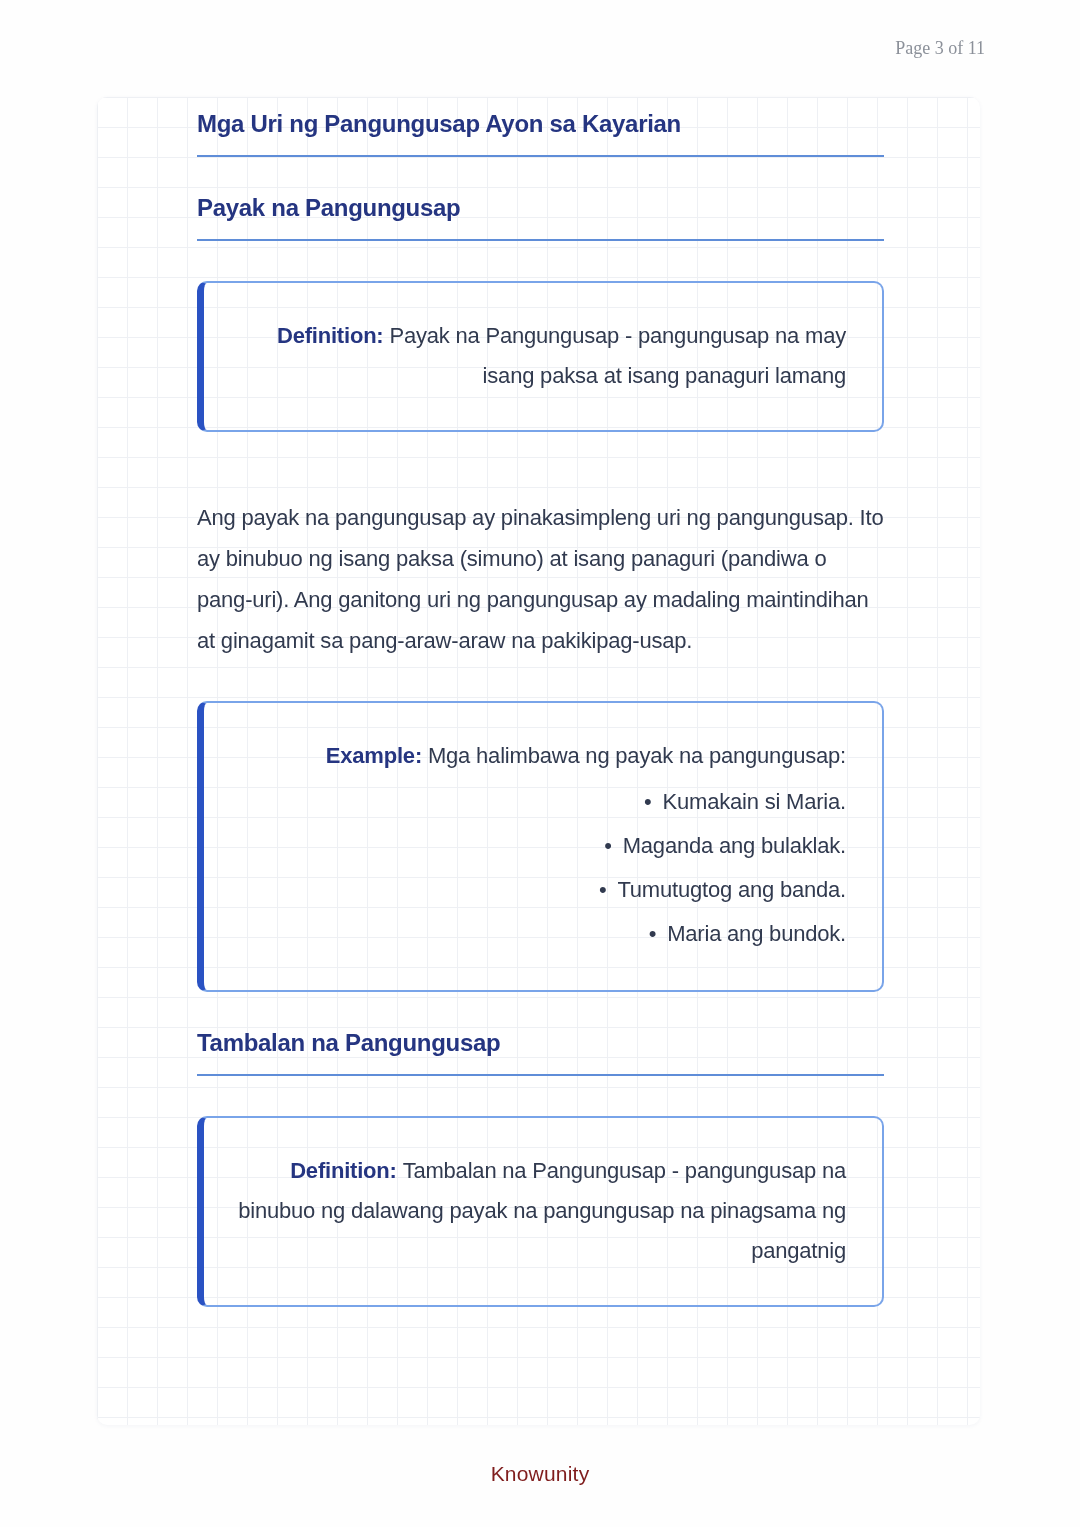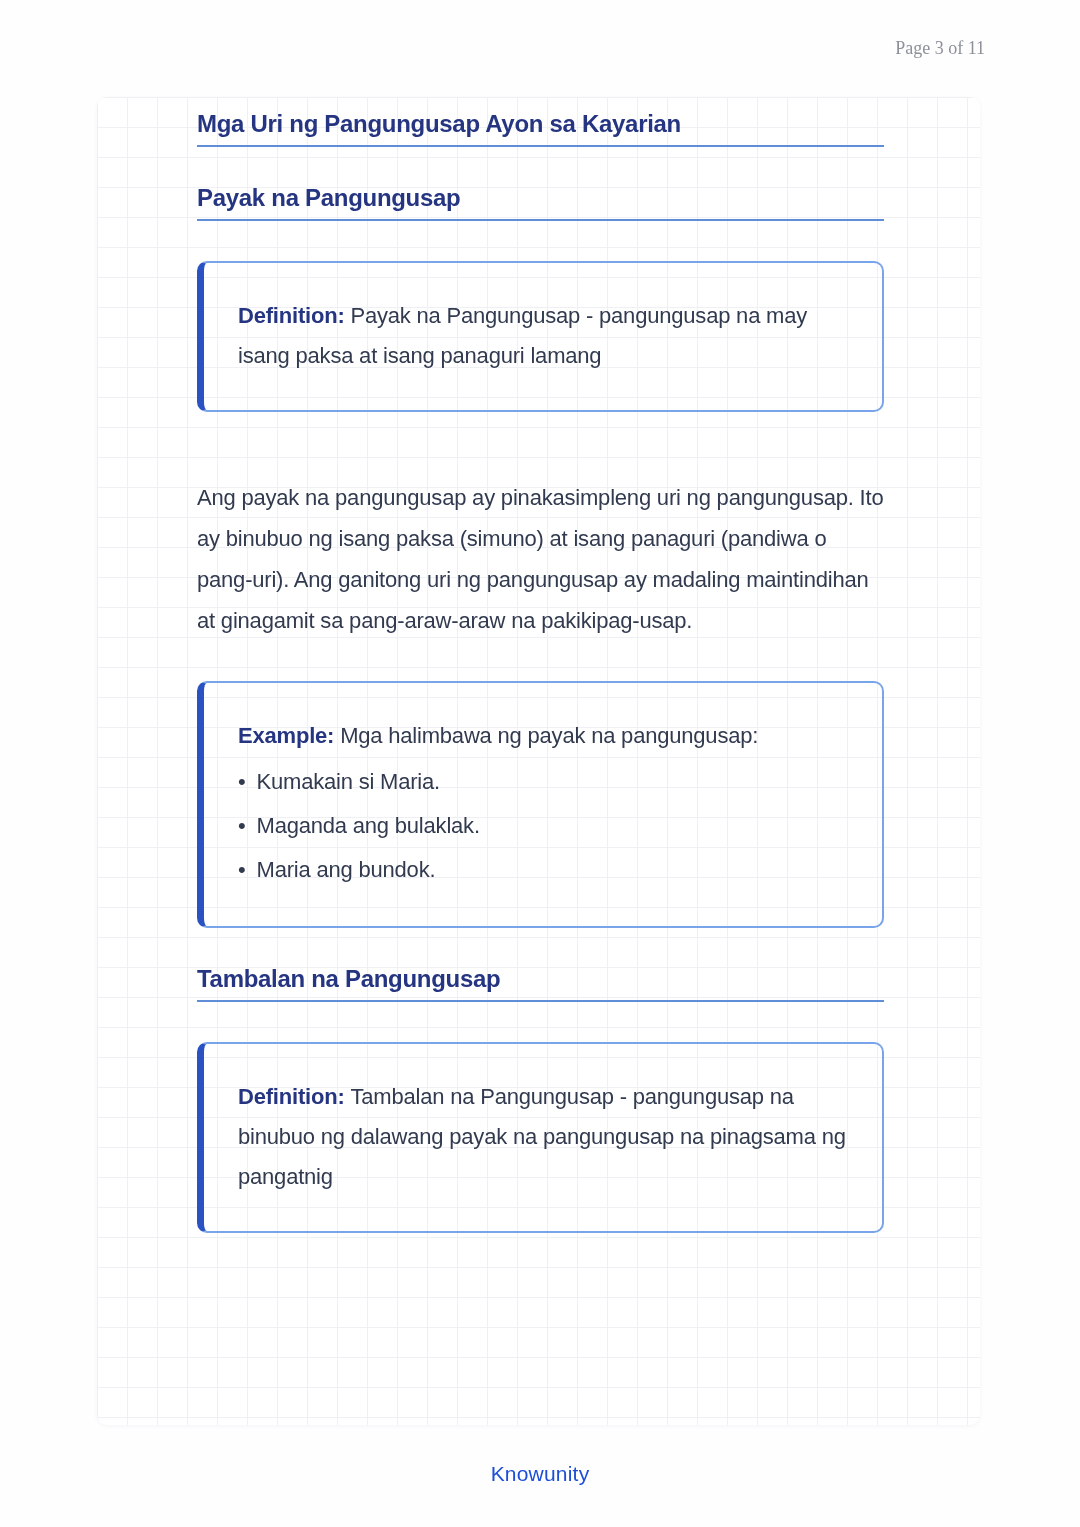--- a/index.html
+++ b/index.html
@@ -39,35 +39,36 @@
   .content {
     padding: 12px 96px 0 100px;
   }
 
   .underline-heading {
     color: #253581;
     font-size: 24px;
     font-weight: 700;
     letter-spacing: -0.3px;
     line-height: 30px;
-    padding-bottom: 6px;
+    padding-bottom: 16px;
     border-bottom: 2px solid #5f8dd8;
   }
   .h-gap-top { margin-top: 36px; }
 
   .callout {
     margin-top: 40px;
     border: 2px solid #79a4e9;
     border-left: 7px solid #2a52c3;
     border-radius: 10px;
     padding: 33px 36px 34px 34px;
     font-size: 22px;
     line-height: 40px;
     color: #313a4f;
     letter-spacing: -0.2px;
+    text-align: right;
   }
   .callout .label {
     font-weight: 700;
     color: #253581;
   }
 
   .body-paragraph {
     margin-top: 65px;
     font-size: 22px;
     line-height: 41px;
@@ -89,21 +90,21 @@
     color: #313a4f;
   }
 
   .footer-brand {
     position: absolute;
     left: 0;
     right: 0;
     top: 1462px;
     text-align: center;
     font-size: 21px;
-    color: #1d4ed8;
+    color: #7f1d1d;
     letter-spacing: 0.2px;
   }
 </style>
 </head>
 <body>
 
 <div class="page-number">Page 3 of 11</div>
 
 <div class="sheet">
   <div class="content">
@@ -120,20 +121,21 @@
     <p class="body-paragraph">Ang payak na pangungusap ay pinakasimpleng uri ng pangungusap. Ito ay binubuo ng isang paksa (simuno) at isang panaguri (pandiwa o pang-uri). Ang ganitong uri ng pangungusap ay madaling maintindihan at ginagamit sa pang-araw-araw na pakikipag-usap.</p>
 
     <div class="callout">
       <div>
         <span class="label">Example: </span>
         <span>Mga halimbawa ng payak na pangungusap:</span>
       </div>
       <ul class="example-list">
         <li>Kumakain si Maria.</li>
         <li>Maganda ang bulaklak.</li>
+        <li>Tumutugtog ang banda.</li>
         <li>Maria ang bundok.</li>
       </ul>
     </div>
 
     <h2 class="underline-heading h-gap-top">Tambalan na Pangungusap</h2>
 
     <div class="callout">
       <span class="label">Definition: </span>
       <span>Tambalan na Pangungusap - pangungusap na binubuo ng dalawang payak na pangungusap na pinagsama ng pangatnig</span>
     </div>

